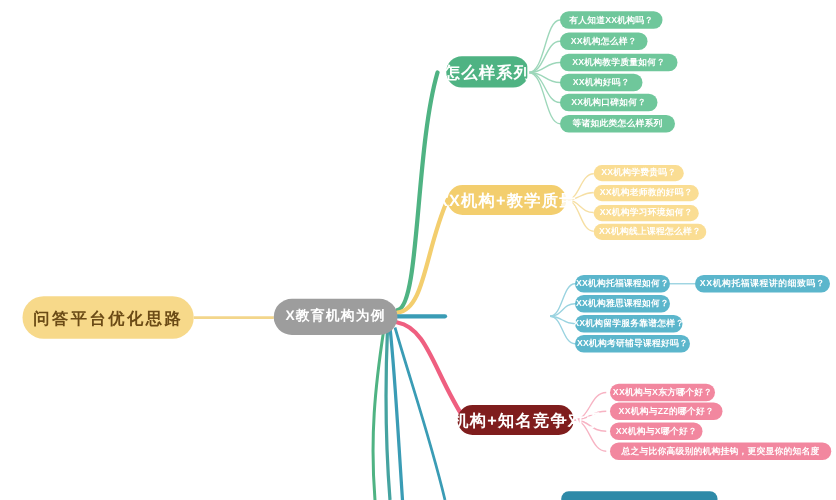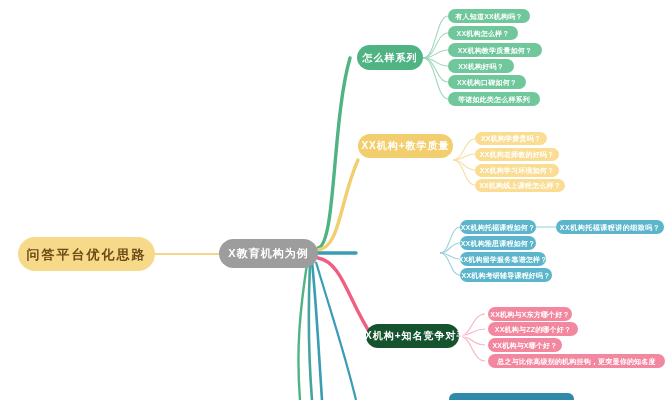--- a/index.html
+++ b/index.html
@@ -48,29 +48,29 @@
     color: #ffffff;
     font-size: 11px;
     font-weight: 700;
     letter-spacing: 1px;
     padding: 0 12px;
   }
 
   
   .n-branch {
     color: #ffffff;
-    font-size: 10px;
+    font-size: 13px;
     font-weight: 700;
     letter-spacing: 1px;
     padding: 0 10px;
   }
   .n-branch.green { background: #4fb383; }
   .n-branch.yellow { background: #f3ce6e; color:#fff; }
   .n-branch.blue  { background: #3a9cb5; }
-  .n-branch.pink  { background: #14532d; }
+  .n-branch.pink  { background: #7f1d1d; }
 
   
   .n-leaf {
     font-size: 7px;
     font-weight: 700;
     letter-spacing: 0.2px;
     padding: 0 7px;
     color: #ffffff;
   }
   .n-leaf.green  { background: #6fc79b; }
@@ -162,21 +162,21 @@
   <div class="node n-leaf green" style="left:448px; top:59px; width:66px; height:14px;">
     <span>XX机构好吗？</span>
   </div>
   <div class="node n-leaf green" style="left:448px; top:75px; width:78px; height:14px;">
     <span>XX机构口碑如何？</span>
   </div>
   <div class="node n-leaf green" style="left:448px; top:92px; width:92px; height:14px;">
     <span>等诸如此类怎么样系列</span>
   </div>
 
-  <div class="node n-branch yellow" style="left:358px; top:134px; width:95px; height:24px;">
+  <div class="node n-branch yellow" style="left:358px; top:148px; width:95px; height:24px;">
     <span>XX机构+教学质量</span>
   </div>
 
   <div class="node n-leaf yellow" style="left:475px; top:132px; width:72px; height:13px;">
     <span>XX机构学费贵吗？</span>
   </div>
   <div class="node n-leaf yellow" style="left:475px; top:148px; width:84px; height:13px;">
     <span>XX机构老师教的好吗？</span>
   </div>
   <div class="node n-leaf yellow" style="left:475px; top:164px; width:84px; height:13px;">

